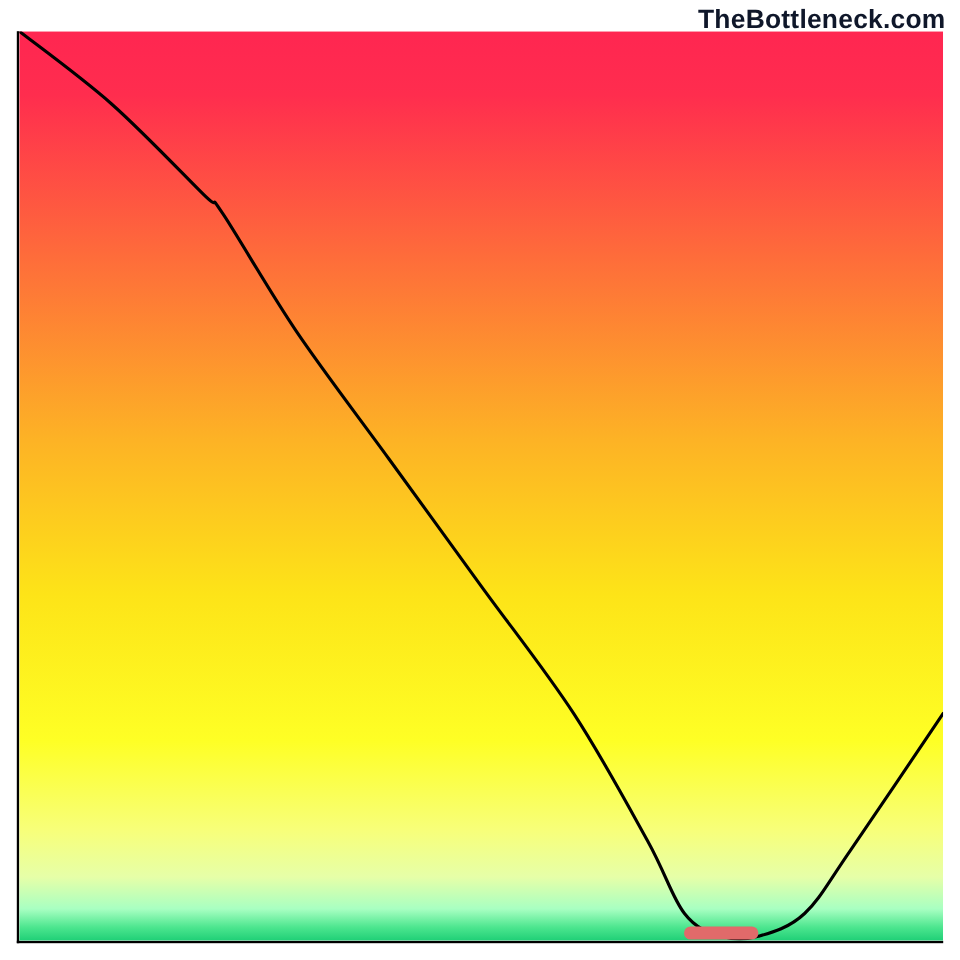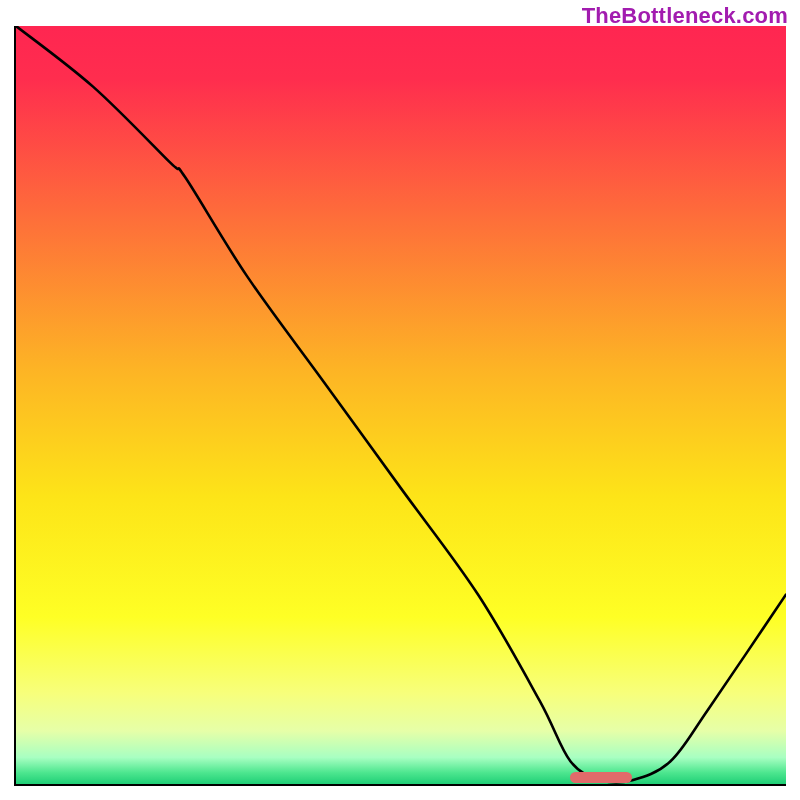--- a/index.html
+++ b/index.html
@@ -15,21 +15,21 @@
     position: relative;
     width: 800px;
     height: 800px;
   }
   .watermark {
     position: absolute;
     top: 3px;
     right: 12px;
     font-size: 22px;
     font-weight: 600;
-    color: #a21caf;
+    color: #0f172a;
     letter-spacing: 0.2px;
     user-select: none;
   }
   .plot-frame {
     position: absolute;
     left: 14px;
     top: 26px;
     width: 772px;
     height: 760px;
     border-left: 2px solid #000;

